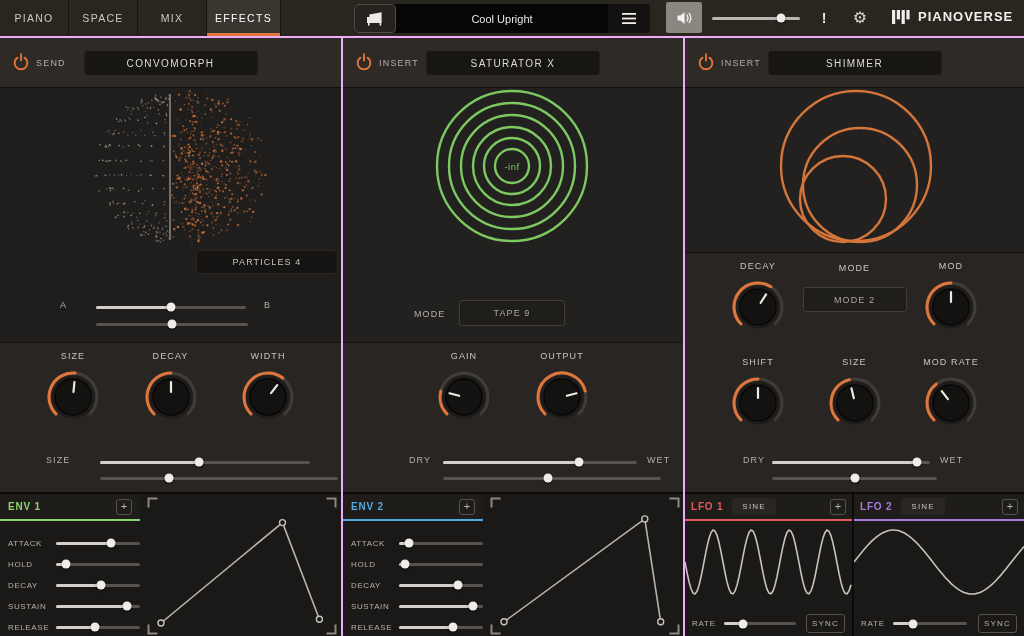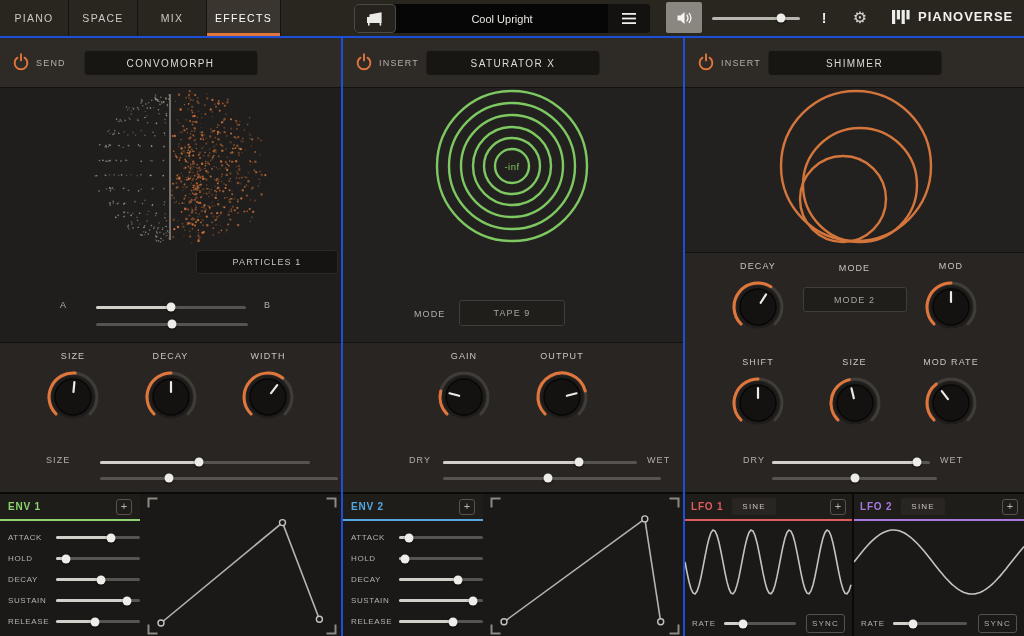--- a/index.html
+++ b/index.html
@@ -1,17 +1,17 @@
 <!DOCTYPE html>
 <html><head>
 <meta charset="utf-8">
 <style>
   *{margin:0;padding:0;box-sizing:border-box;font-family:"Liberation Sans",sans-serif;}
   html,body{background:#000;}
-  #app{position:relative;width:1024px;height:636px;background:#1d4ed8;overflow:hidden;user-select:none;}
+  #app{position:relative;width:1024px;height:636px;background:#f0abfc;overflow:hidden;user-select:none;}
   button{cursor:pointer;}
 
   
   #topbar{position:absolute;left:0;top:0;width:1024px;height:36px;background:#292620;display:flex;align-items:stretch;}
   .tab{width:69px;height:36px;display:flex;align-items:center;justify-content:center;font-size:10.5px;letter-spacing:1.3px;color:#ccc8c2;background:transparent;border:none;border-right:1px solid #15130f;}
   .tab.active{width:74px;background:#3a362f;color:#fff;box-shadow:inset 0 -3px 0 #e0763c;}
   #preset-box{position:absolute;left:354px;top:4px;width:296px;height:29px;background:#060606;border-radius:4px;display:flex;align-items:stretch;overflow:hidden;}
   #piano-btn{width:42px;background:#26231f;border:1px solid #4d4945;border-radius:4px;display:flex;align-items:center;justify-content:center;}
   #preset-name{flex:1;display:flex;align-items:center;justify-content:center;font-size:11px;color:#eae7e3;}
   #menu-btn{width:42px;background:#141211;border:none;display:flex;align-items:center;justify-content:center;}
@@ -52,21 +52,21 @@
   .sl-fill{position:absolute;left:0;top:50%;height:3px;margin-top:-1.5px;background:#d3d0cb;border-radius:2px;}
   .sl-handle{position:absolute;top:50%;width:9px;height:9px;background:#efedea;border-radius:50%;transform:translate(-50%,-50%);box-shadow:0 1px 2px rgba(0,0,0,.6);}
   .hslider.light .sl-track{background:#b9b5b0;}
 
   
   .mod-header{position:absolute;left:0;top:0;height:25px;background:#1f1d1a;display:flex;align-items:center;padding:4px 8px;}
   .mod-name{font-size:10px;font-weight:bold;letter-spacing:.8px;white-space:nowrap;}
   .addbtn{width:16px;height:16px;border:1px solid #56524e;border-radius:3px;background:transparent;color:#b9b6b1;font-size:11px;line-height:13px;padding:0;margin-left:auto;}
   .accent-line{position:absolute;top:25px;height:2px;}
   .mod-sliders{position:absolute;left:0;top:33px;width:145px;}
-  .mrow{display:flex;align-items:center;height:21px;padding-left:8px;}
+  .mrow{display:flex;align-items:flex-end;height:21px;padding-left:8px;}
   .mlabel{width:48px;font-size:8px;letter-spacing:.6px;color:#b5b1ac;}
   .msl{width:84px;}
   .envgraph{position:absolute;}
   .wavesel{height:17px;padding:0 10px;background:#282522;border:none;border-radius:2px;color:#c6c3be;font-size:8px;letter-spacing:1.2px;margin-left:9px;}
   .lfo-block{position:absolute;top:0;height:144px;}
   .wavegraph{position:absolute;left:0;top:27px;}
   .raterow{position:absolute;left:0;bottom:5px;width:100%;display:flex;align-items:center;padding:0 7px;gap:8px;}
   .ratelabel{font-size:8px;letter-spacing:.8px;color:#b5b1ac;}
   .syncbtn{margin-left:auto;padding:4px 5px;border:1px solid #55514d;border-radius:3px;background:transparent;color:#b5b1ad;font-size:8px;letter-spacing:1.2px;}
   .vdivider{position:absolute;top:0;width:2px;height:144px;background:#0b0a09;}
@@ -986,21 +986,21 @@
             <circle cx="196.5" cy="56.4" r="0.51" fill="#d0743c" opacity="0.36"></circle>
             <circle cx="227.8" cy="11.5" r="0.98" fill="#d0743c" opacity="0.54"></circle>
             <circle cx="205.7" cy="75.7" r="0.83" fill="#d0743c" opacity="0.60"></circle>
             <circle cx="191.3" cy="71.6" r="0.54" fill="#d0743c" opacity="0.22"></circle>
             <circle cx="239.0" cy="78.0" r="1.19" fill="#d0743c" opacity="0.35"></circle>
             <circle cx="197.2" cy="100.4" r="0.94" fill="#d0743c" opacity="0.57"></circle>
             <circle cx="174.8" cy="48.1" r="1.25" fill="#d0743c" opacity="0.78"></circle>
             <circle cx="239.2" cy="81.7" r="1.26" fill="#d0743c" opacity="0.33"></circle>
             <line x1="170" y1="6" x2="170" y2="152" stroke="#c6c2bc" stroke-width="1"></line>
           </svg></div>
-      <button class="darkbtn" style="position:absolute;left:196px;top:162px;width:142px;">PARTICLES 1</button>
+      <button class="darkbtn" style="position:absolute;left:196px;top:162px;width:142px;">PARTICLES 4</button>
       <span class="label" style="position:absolute;left:60px;top:212px;">A</span>
       <div class="hslider" style="position:absolute;left:96px;top:214px;width:150px;">
           <div class="sl-track"></div>
           <div class="sl-fill" style="width:50.0%"></div>
           <div class="sl-handle" style="left:50.0%"></div>
         </div>
       <span class="label" style="position:absolute;left:264px;top:212px;">B</span>
       <div class="hslider plain" style="position:absolute;left:96px;top:231px;width:152px;">
           <div class="sl-track"></div>
           <div class="sl-handle" style="left:50.0%"></div>

